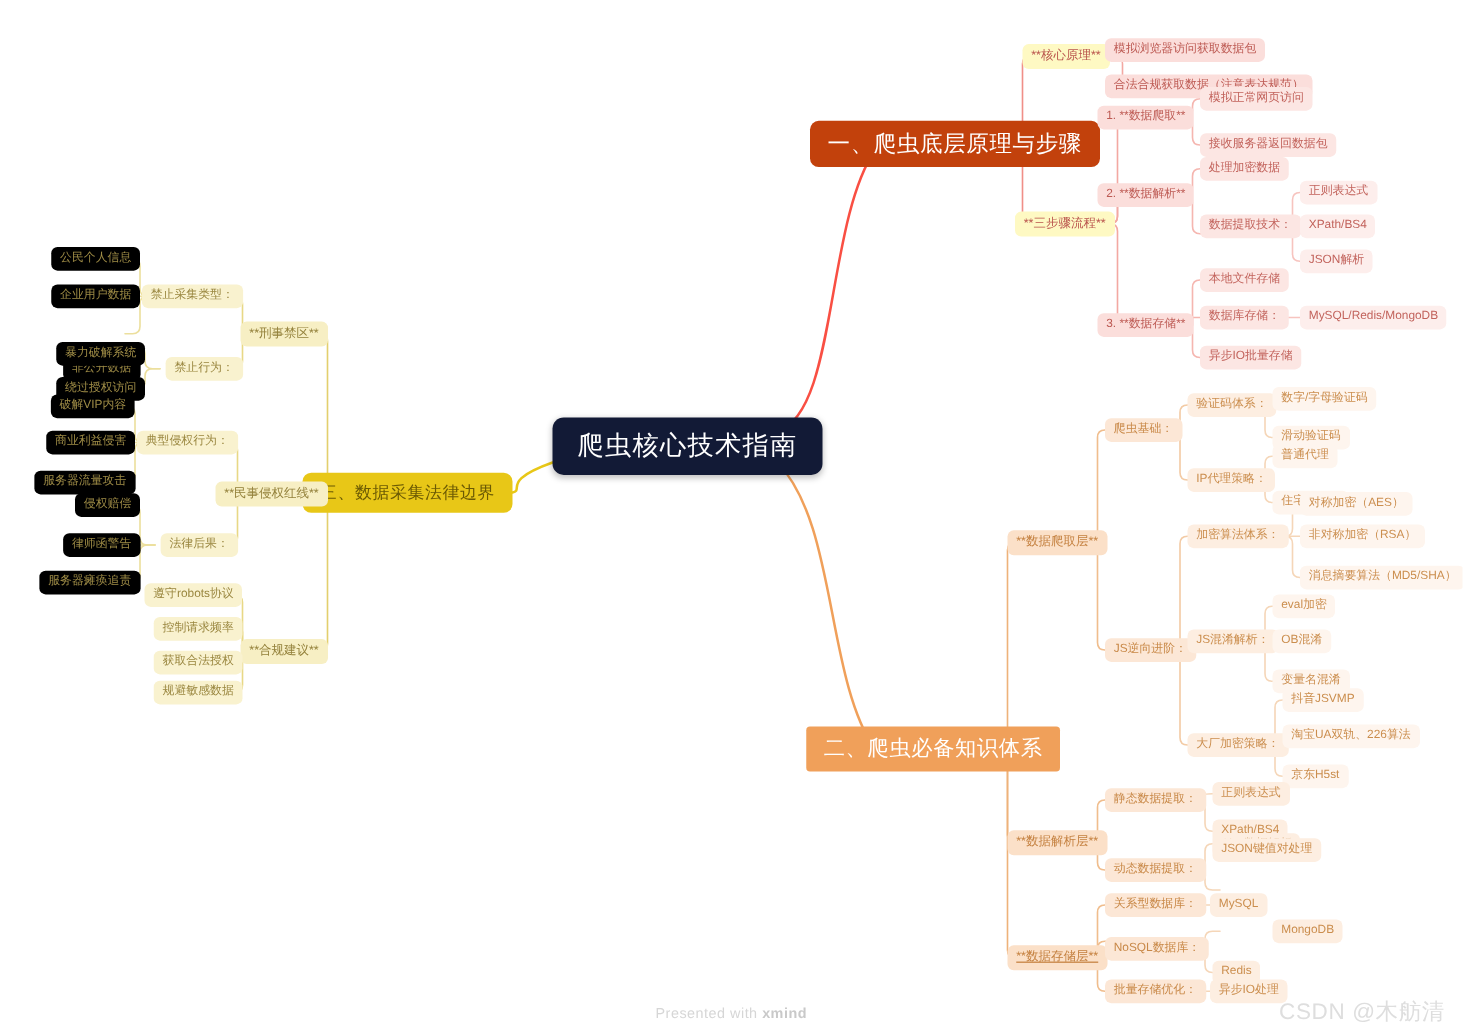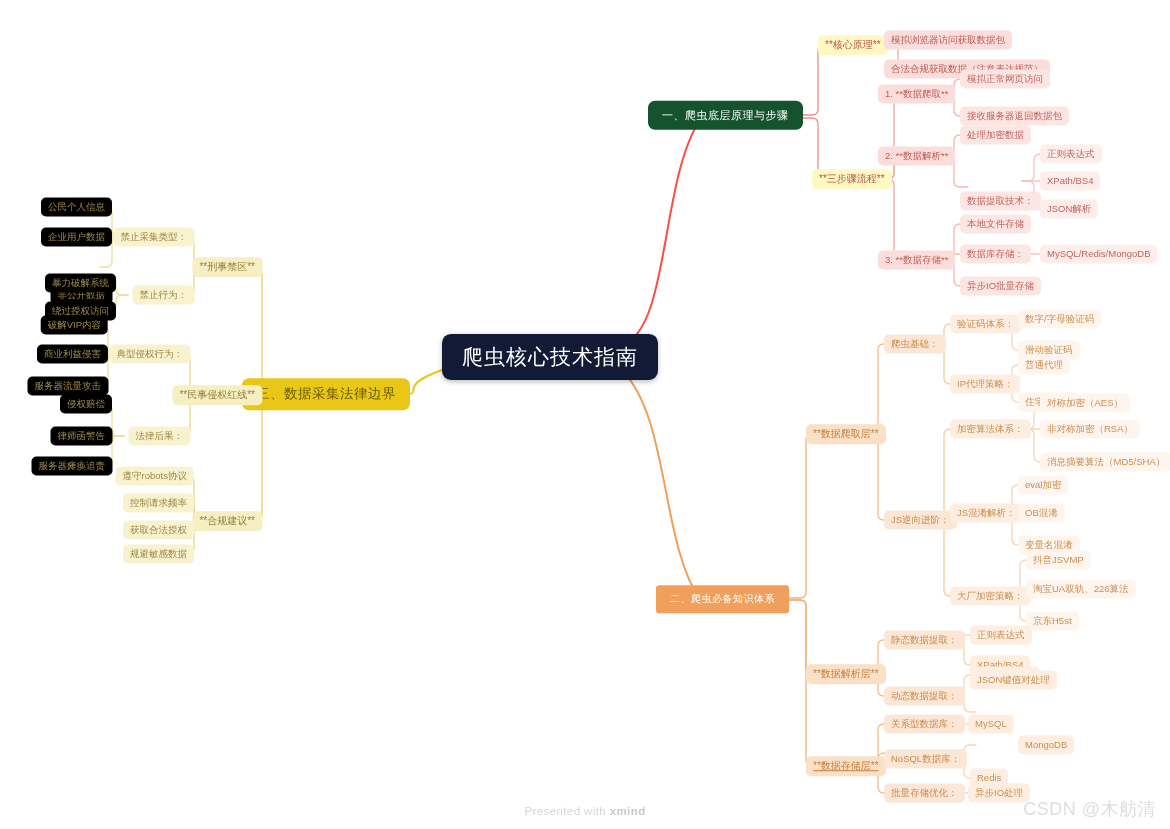--- a/index.html
+++ b/index.html
@@ -25,22 +25,22 @@
   .root{
     background:#121a36;
     color:#ffffff;
     font-size:21px;
     letter-spacing:1px;
     padding:11px 20px;
     border-radius:9px;
     box-shadow:0 2px 5px rgba(0,0,0,.25);
   }
   
-  .main-red{background:#14532d;color:#ffffff;font-size:11px;padding:8px 14px;border-radius:7px;letter-spacing:.5px;}
-  .main-orange{background:#f0a05a;color:#ffffff;font-size:10px;padding:8px 14px;border-radius:3px;letter-spacing:.5px;margin-left:11px;}
+  .main-red{background:#c2410c;color:#ffffff;font-size:18px;padding:8px 14px;border-radius:7px;letter-spacing:.5px;}
+  .main-orange{background:#f0a05a;color:#ffffff;font-size:17px;padding:8px 14px;border-radius:3px;letter-spacing:.5px;}
   .main-yellow{background:#e8c717;color:#6b5a04;font-size:13.5px;padding:8px 14px;border-radius:7px;letter-spacing:.5px;}
   
   .red2{background:#fef9c3;color:#b9534c;font-size:10px;padding:4px 7px;}
   .red3{background:#fbdedb;color:#bd5a53;font-size:9.5px;padding:4px 7px;}
   .red4{background:#fce6e3;color:#c2635c;font-size:9.5px;padding:4px 7px;}
   .red5{background:#fdeeec;color:#c2635c;font-size:9.5px;padding:4px 7px;}
   .org2{background:#fbe0c8;color:#c4803f;font-size:10px;padding:4px 7px;}
   .org3{background:#fce7d6;color:#c88847;font-size:9.5px;padding:4px 7px;}
   .org4{background:#fdeee1;color:#cb8e4e;font-size:9.5px;padding:4px 7px;}
   .org5{background:#fef5ee;color:#cb8e4e;font-size:9.5px;padding:4px 7px;}
@@ -190,21 +190,21 @@
   <div class="node red3" style="left:884px;top:69px;">合法合规获取数据（注意表达规范）</div>
 
   <div class="node red2" style="left:812px;top:179px;">**三步骤流程**</div>
 
   <div class="node red3" style="left:878px;top:94px;">1. **数据爬取**</div>
   <div class="node red4" style="left:960px;top:79px;">模拟正常网页访问</div>
   <div class="node red4" style="left:960px;top:116px;">接收服务器返回数据包</div>
 
   <div class="node red3" style="left:878px;top:156px;">2. **数据解析**</div>
   <div class="node red4" style="left:960px;top:135px;">处理加密数据</div>
-  <div class="node red4" style="left:960px;top:181px;margin-top:20px;">数据提取技术：</div>
+  <div class="node red4" style="left:960px;top:181px;">数据提取技术：</div>
   <div class="node red5" style="left:1040px;top:154px;">正则表达式</div>
   <div class="node red5" style="left:1040px;top:181px;">XPath/BS4</div>
   <div class="node red5" style="left:1040px;top:209px;">JSON解析</div>
 
   <div class="node red3" style="left:878px;top:260px;">3. **数据存储**</div>
   <div class="node red4" style="left:960px;top:224px;">本地文件存储</div>
   <div class="node red4" style="left:960px;top:254px;">数据库存储：</div>
   <div class="node red5" style="left:1040px;top:254px;">MySQL/Redis/MongoDB</div>
   <div class="node red4" style="left:960px;top:286px;">异步IO批量存储</div>
 

